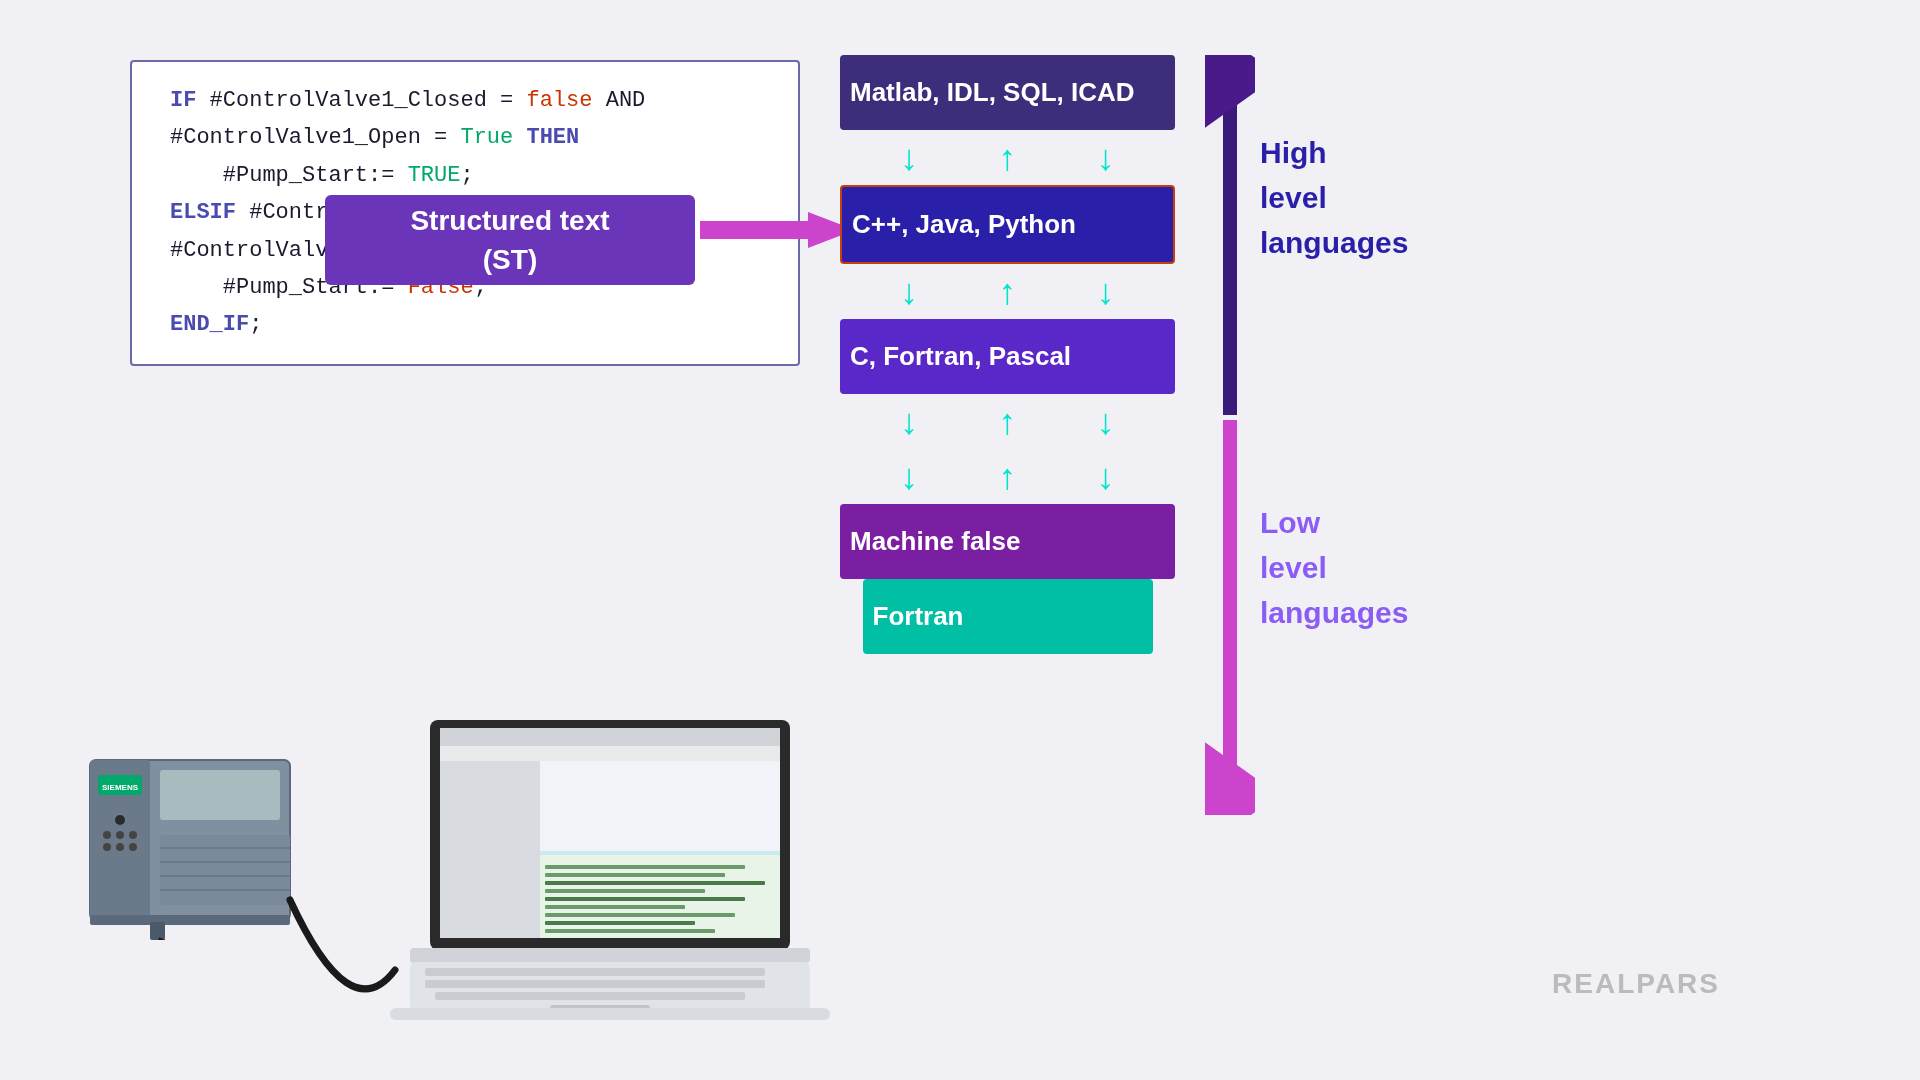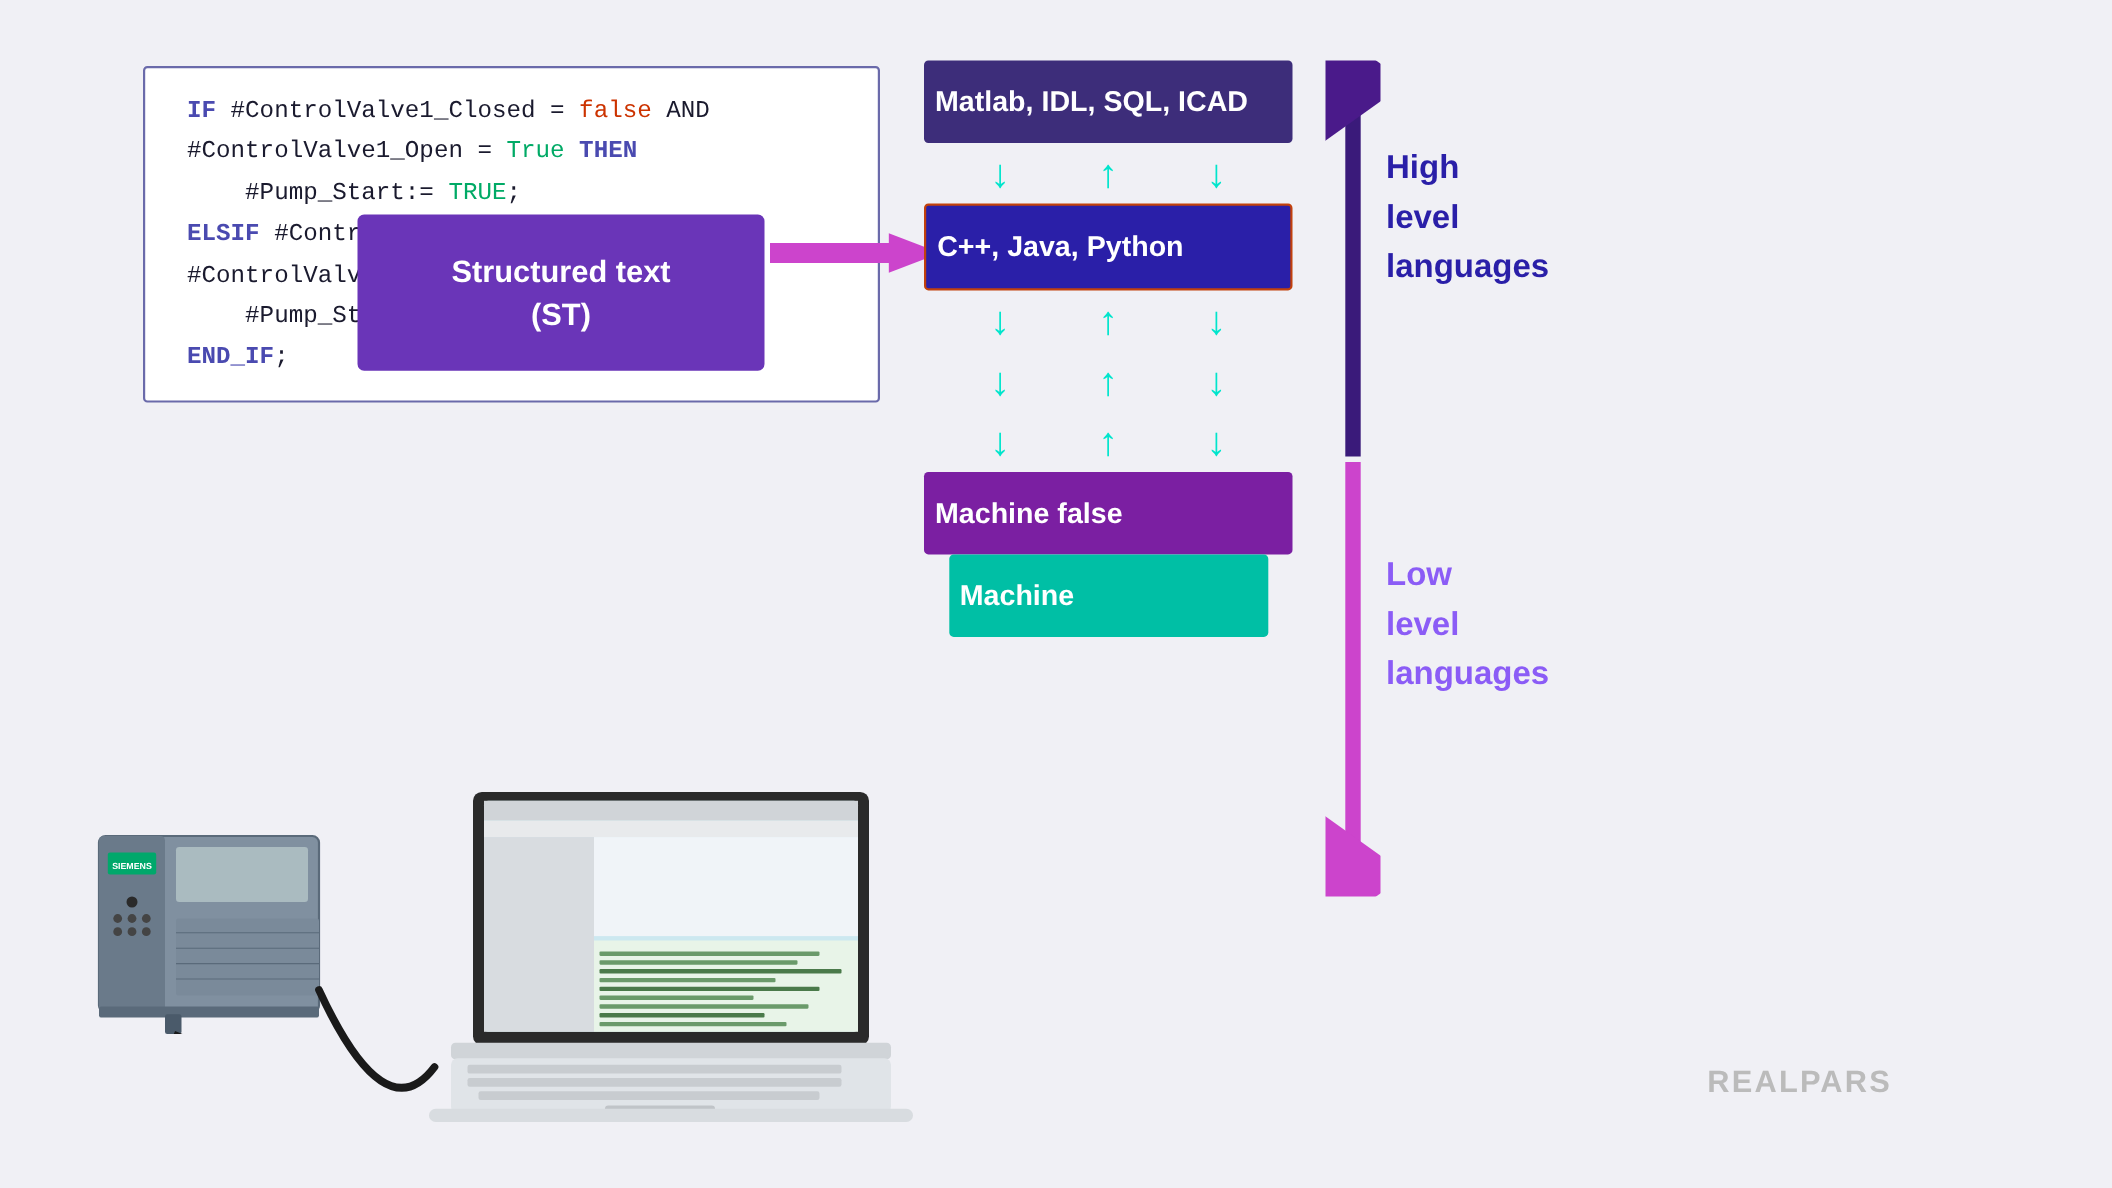--- a/index.html
+++ b/index.html
@@ -33,21 +33,21 @@
 
     
     .st-box {
       position: absolute;
       top: 195px;
       left: 325px;
       width: 370px;
       background: #6a35b8;
       color: white;
       text-align: center;
-      padding: 32px 15px;
+      padding: 6px 15px;
       border-radius: 6px;
       font-size: 28px;
       font-weight: bold;
       line-height: 1.4;
     }
     .arrow-svg {
       position: absolute;
       top: 190px;
       left: 700px;
     }
@@ -179,41 +179,44 @@
   <div class="lang-box lang-cpp">
     <span>C++, Java, Python</span>
   </div>
 
   <div class="arrow-connector">
     <span style="font-size:36px; color:#00e5cc;">↓</span>
     <span style="font-size:36px; color:#00e5cc;">↑</span>
     <span style="font-size:36px; color:#00e5cc;">↓</span>
   </div>
 
+  <div class="lang-box lang-c">
+    <span>C, Fortran, Pascal</span>
+  </div>
 
   <div class="arrow-connector">
     <span style="font-size:36px; color:#00e5cc;">↓</span>
     <span style="font-size:36px; color:#00e5cc;">↑</span>
     <span style="font-size:36px; color:#00e5cc;">↓</span>
   </div>
 
 
   <div class="arrow-connector">
     <span style="font-size:36px; color:#00e5cc;">↓</span>
     <span style="font-size:36px; color:#00e5cc;">↑</span>
     <span style="font-size:36px; color:#00e5cc;">↓</span>
   </div>
 
   <div class="lang-box lang-machine">
     <span>Machine false</span>
   </div>
 
   <div style="display:flex; justify-content:center; margin-top:0;">
     <div class="lang-box lang-hardware" style="width:290px; border-radius:4px;">
-      <span>Machine</span>
+      <span>Fortran</span>
     </div>
   </div>
 
 </div>
 
 <svg style="position:absolute; top:55px; left:1205px;" width="50" height="760">
   <defs>
     <marker id="arr-up" markerWidth="10" markerHeight="7" refX="5" refY="3.5" orient="auto">
       <polygon points="0 7, 5 0, 10 7" fill="#4a1a8a"></polygon>
     </marker>

